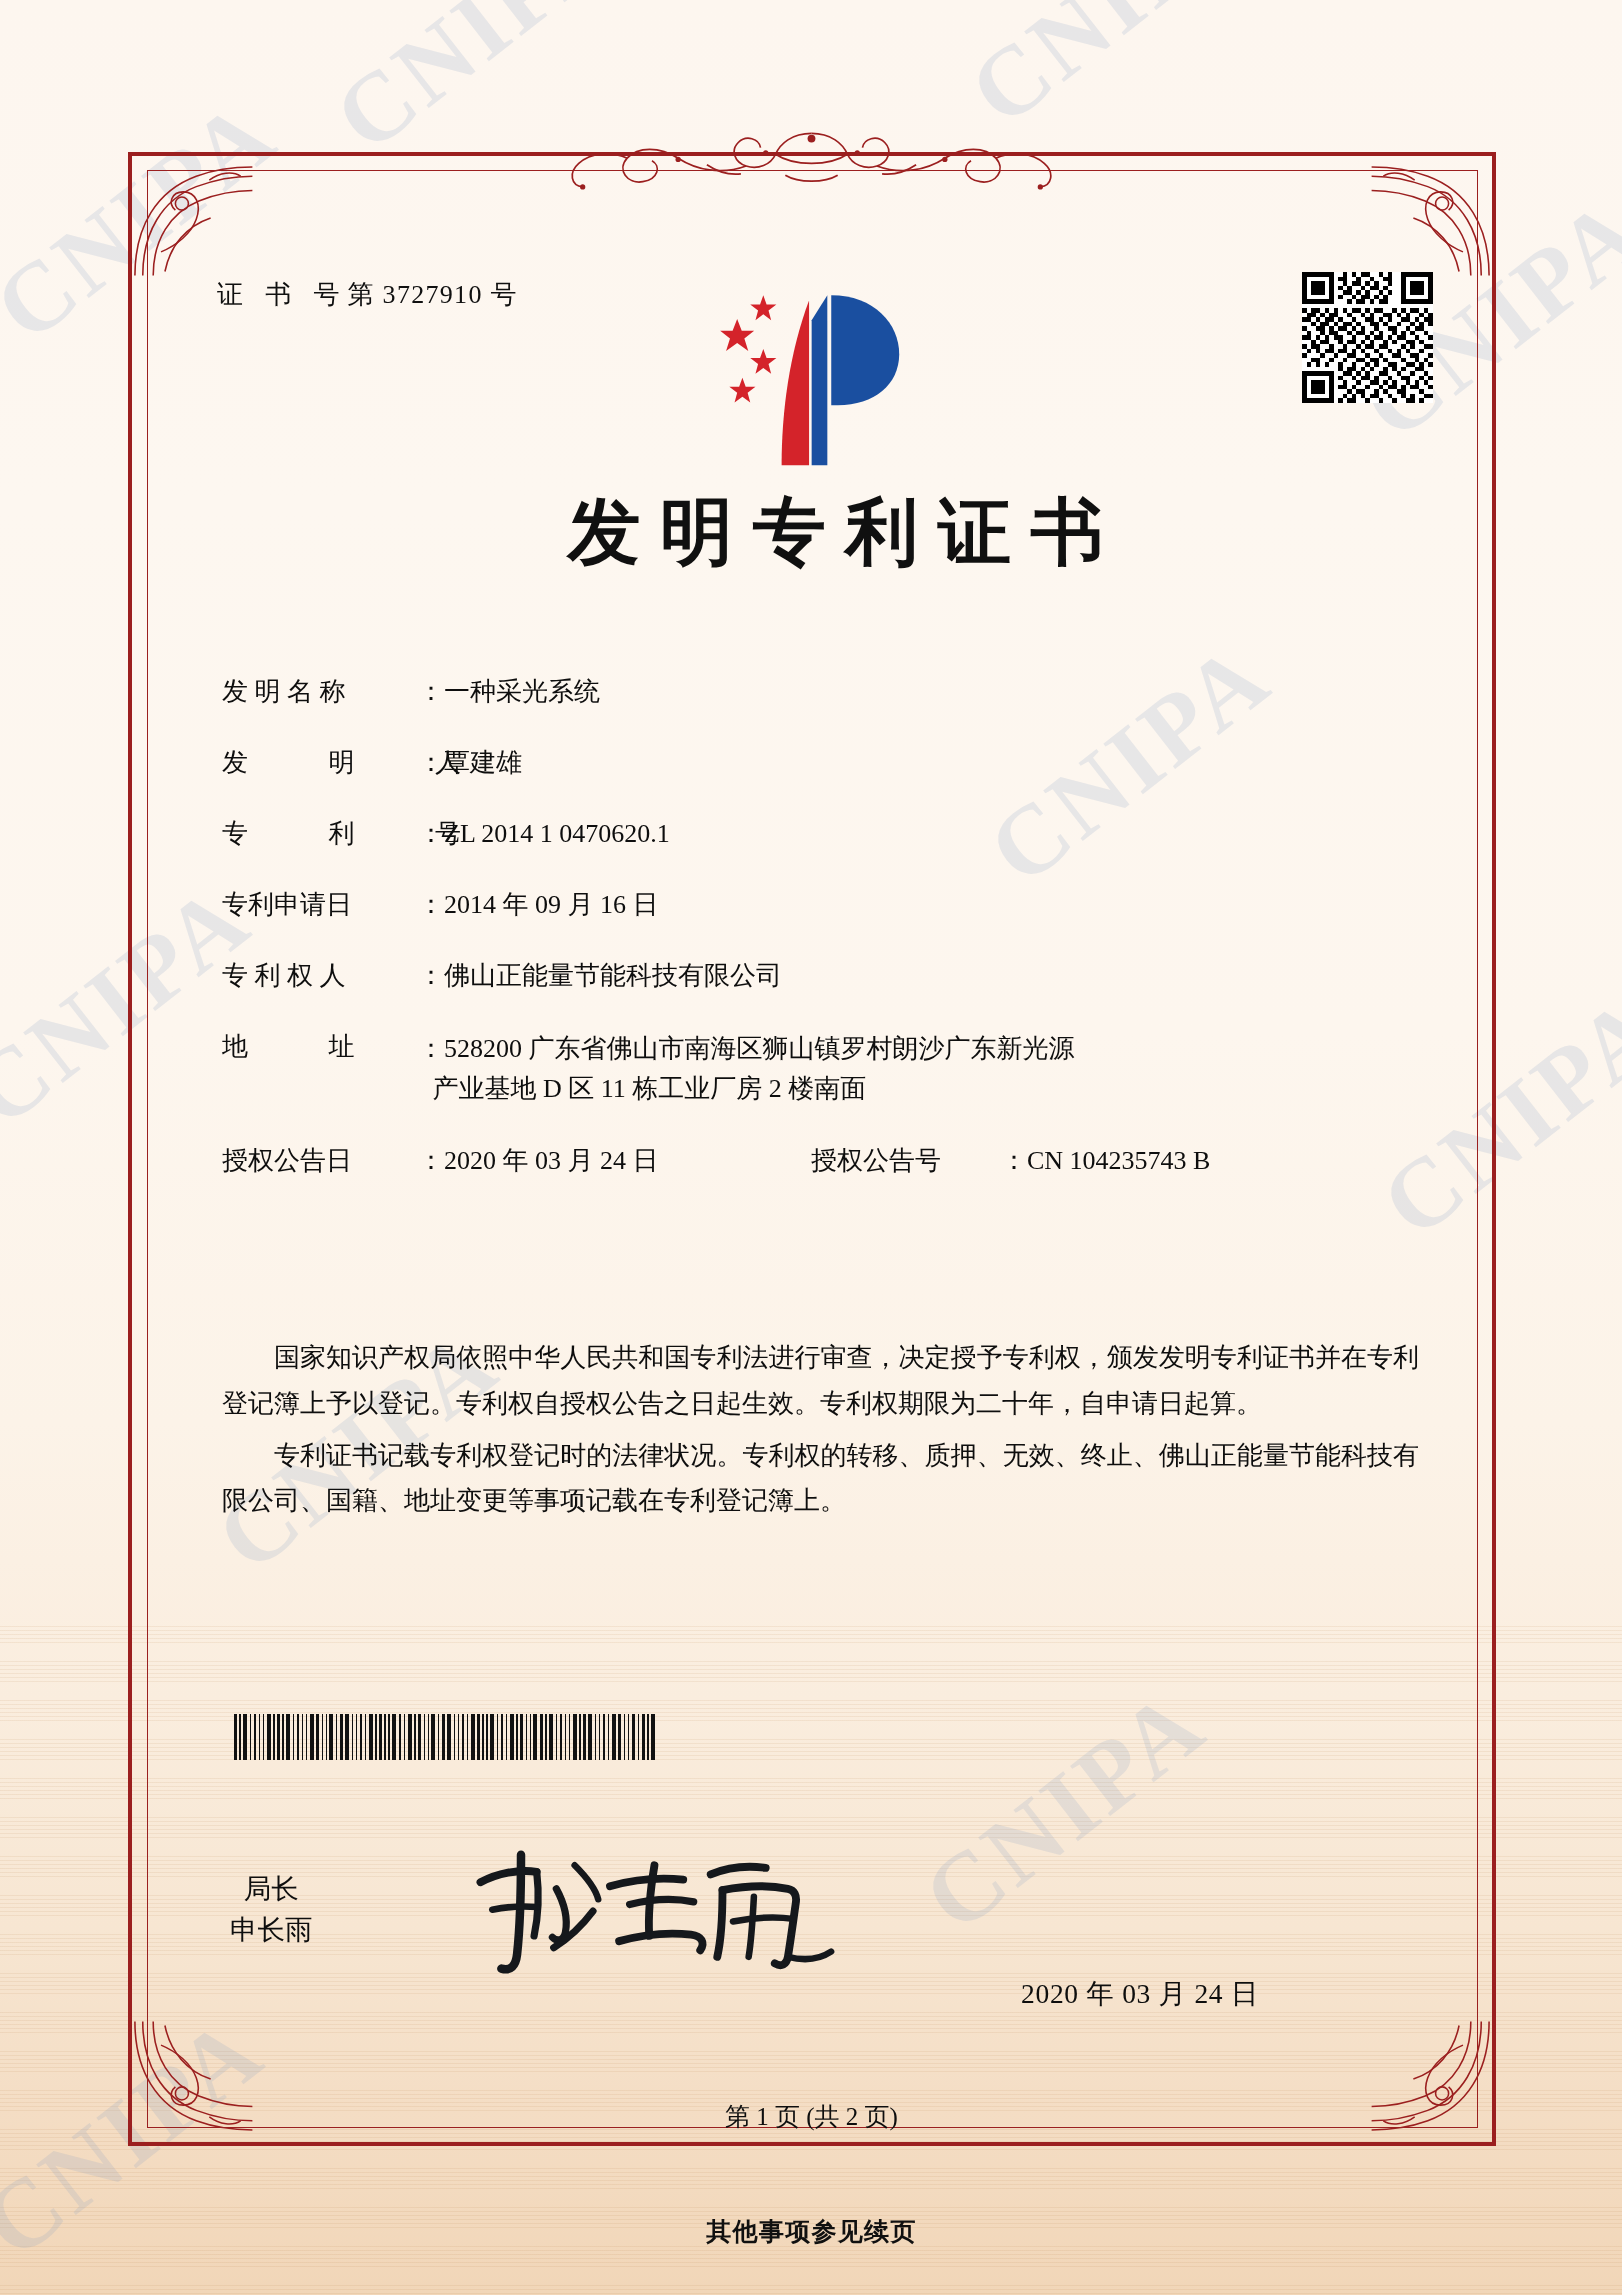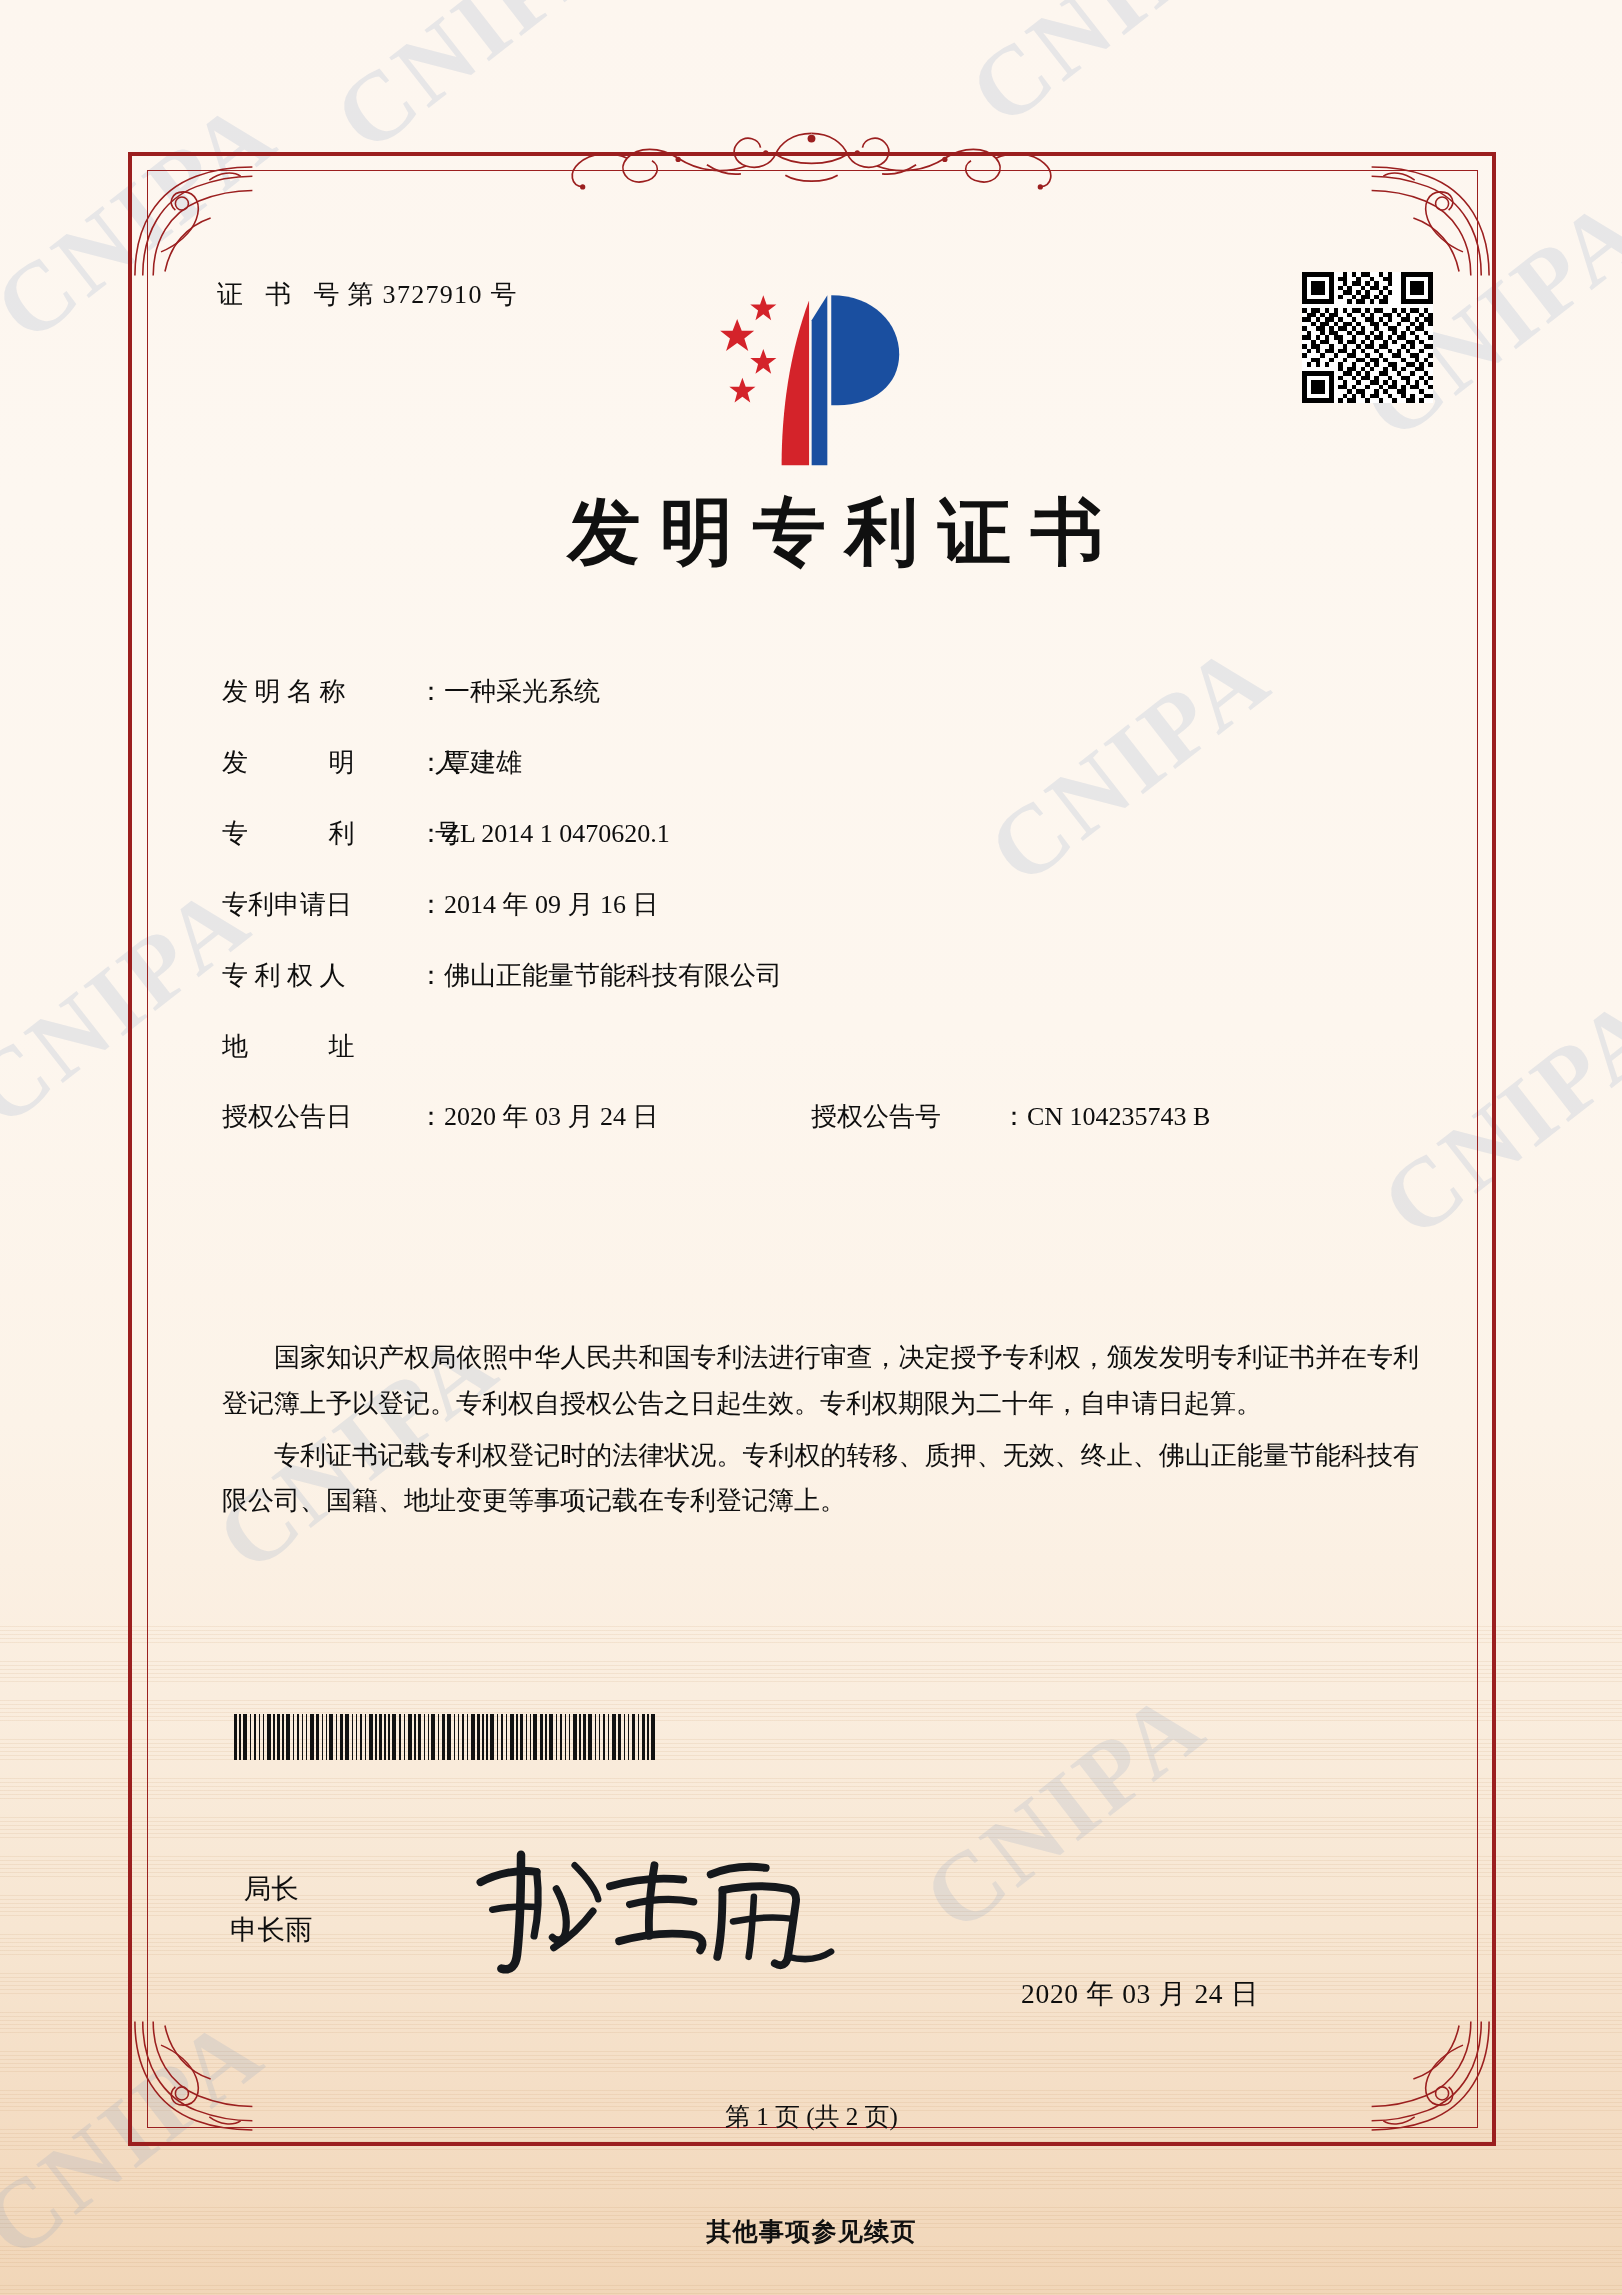--- a/index.html
+++ b/index.html
@@ -641,20 +641,23 @@
       <div class="val">：<span>2014 年 09 月 16 日</span></div>
     </div>
 
     <div class="row">
       <div class="lbl j2">专 利 权 人</div>
       <div class="val">：<span>佛山正能量节能科技有限公司</span></div>
     </div>
 
     <div class="row row-addr">
       <div class="lbl j3">地 址</div>
+      <div class="val">：<span>528200 广东省佛山市南海区狮山镇罗村朗沙广东新光源</span><br>
+        <span style="display:inline-block;margin-left:14.4px;">产业基地 D 区 11 栋工业厂房 2 楼南面</span>
+      </div>
     </div>
 
     <div class="row row-pub">
       <div class="lbl j2">授权公告日</div>
       <div class="val">
         <div class="pub-left">：<span>2020 年 03 月 24 日</span></div>
         <div class="pub-lbl2">授权公告号</div>
         <div>：<span>CN 104235743 B</span></div>
       </div>
     </div>

